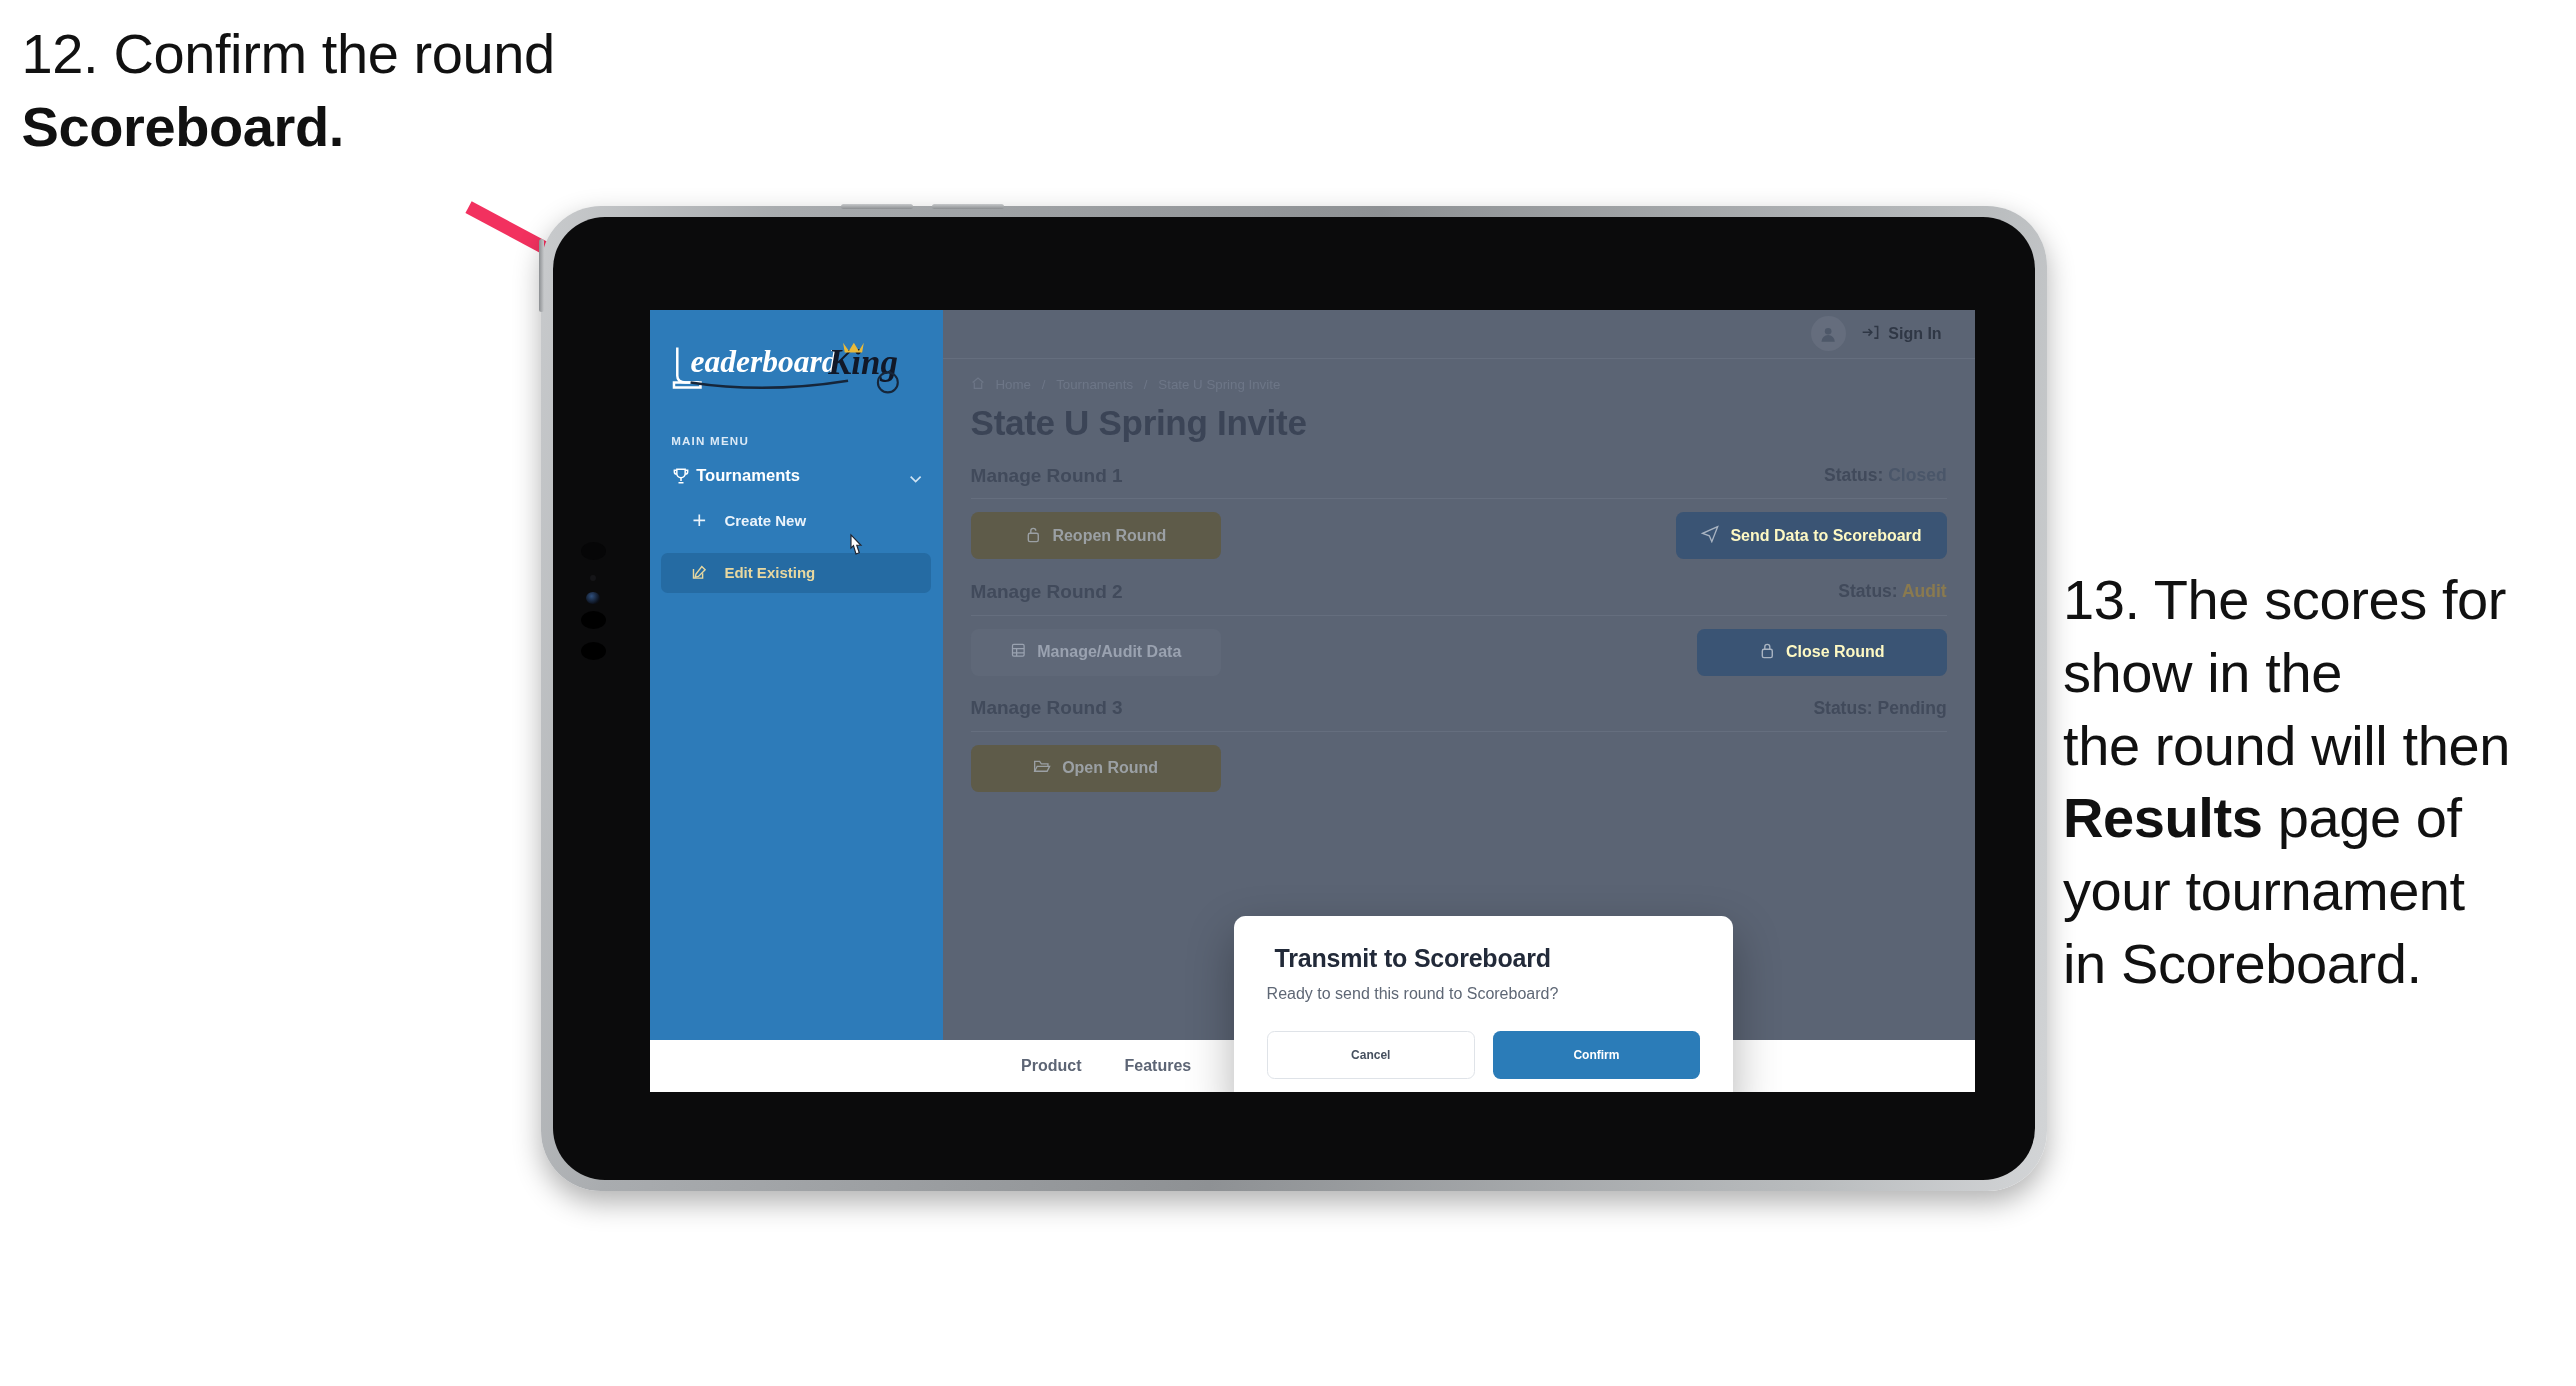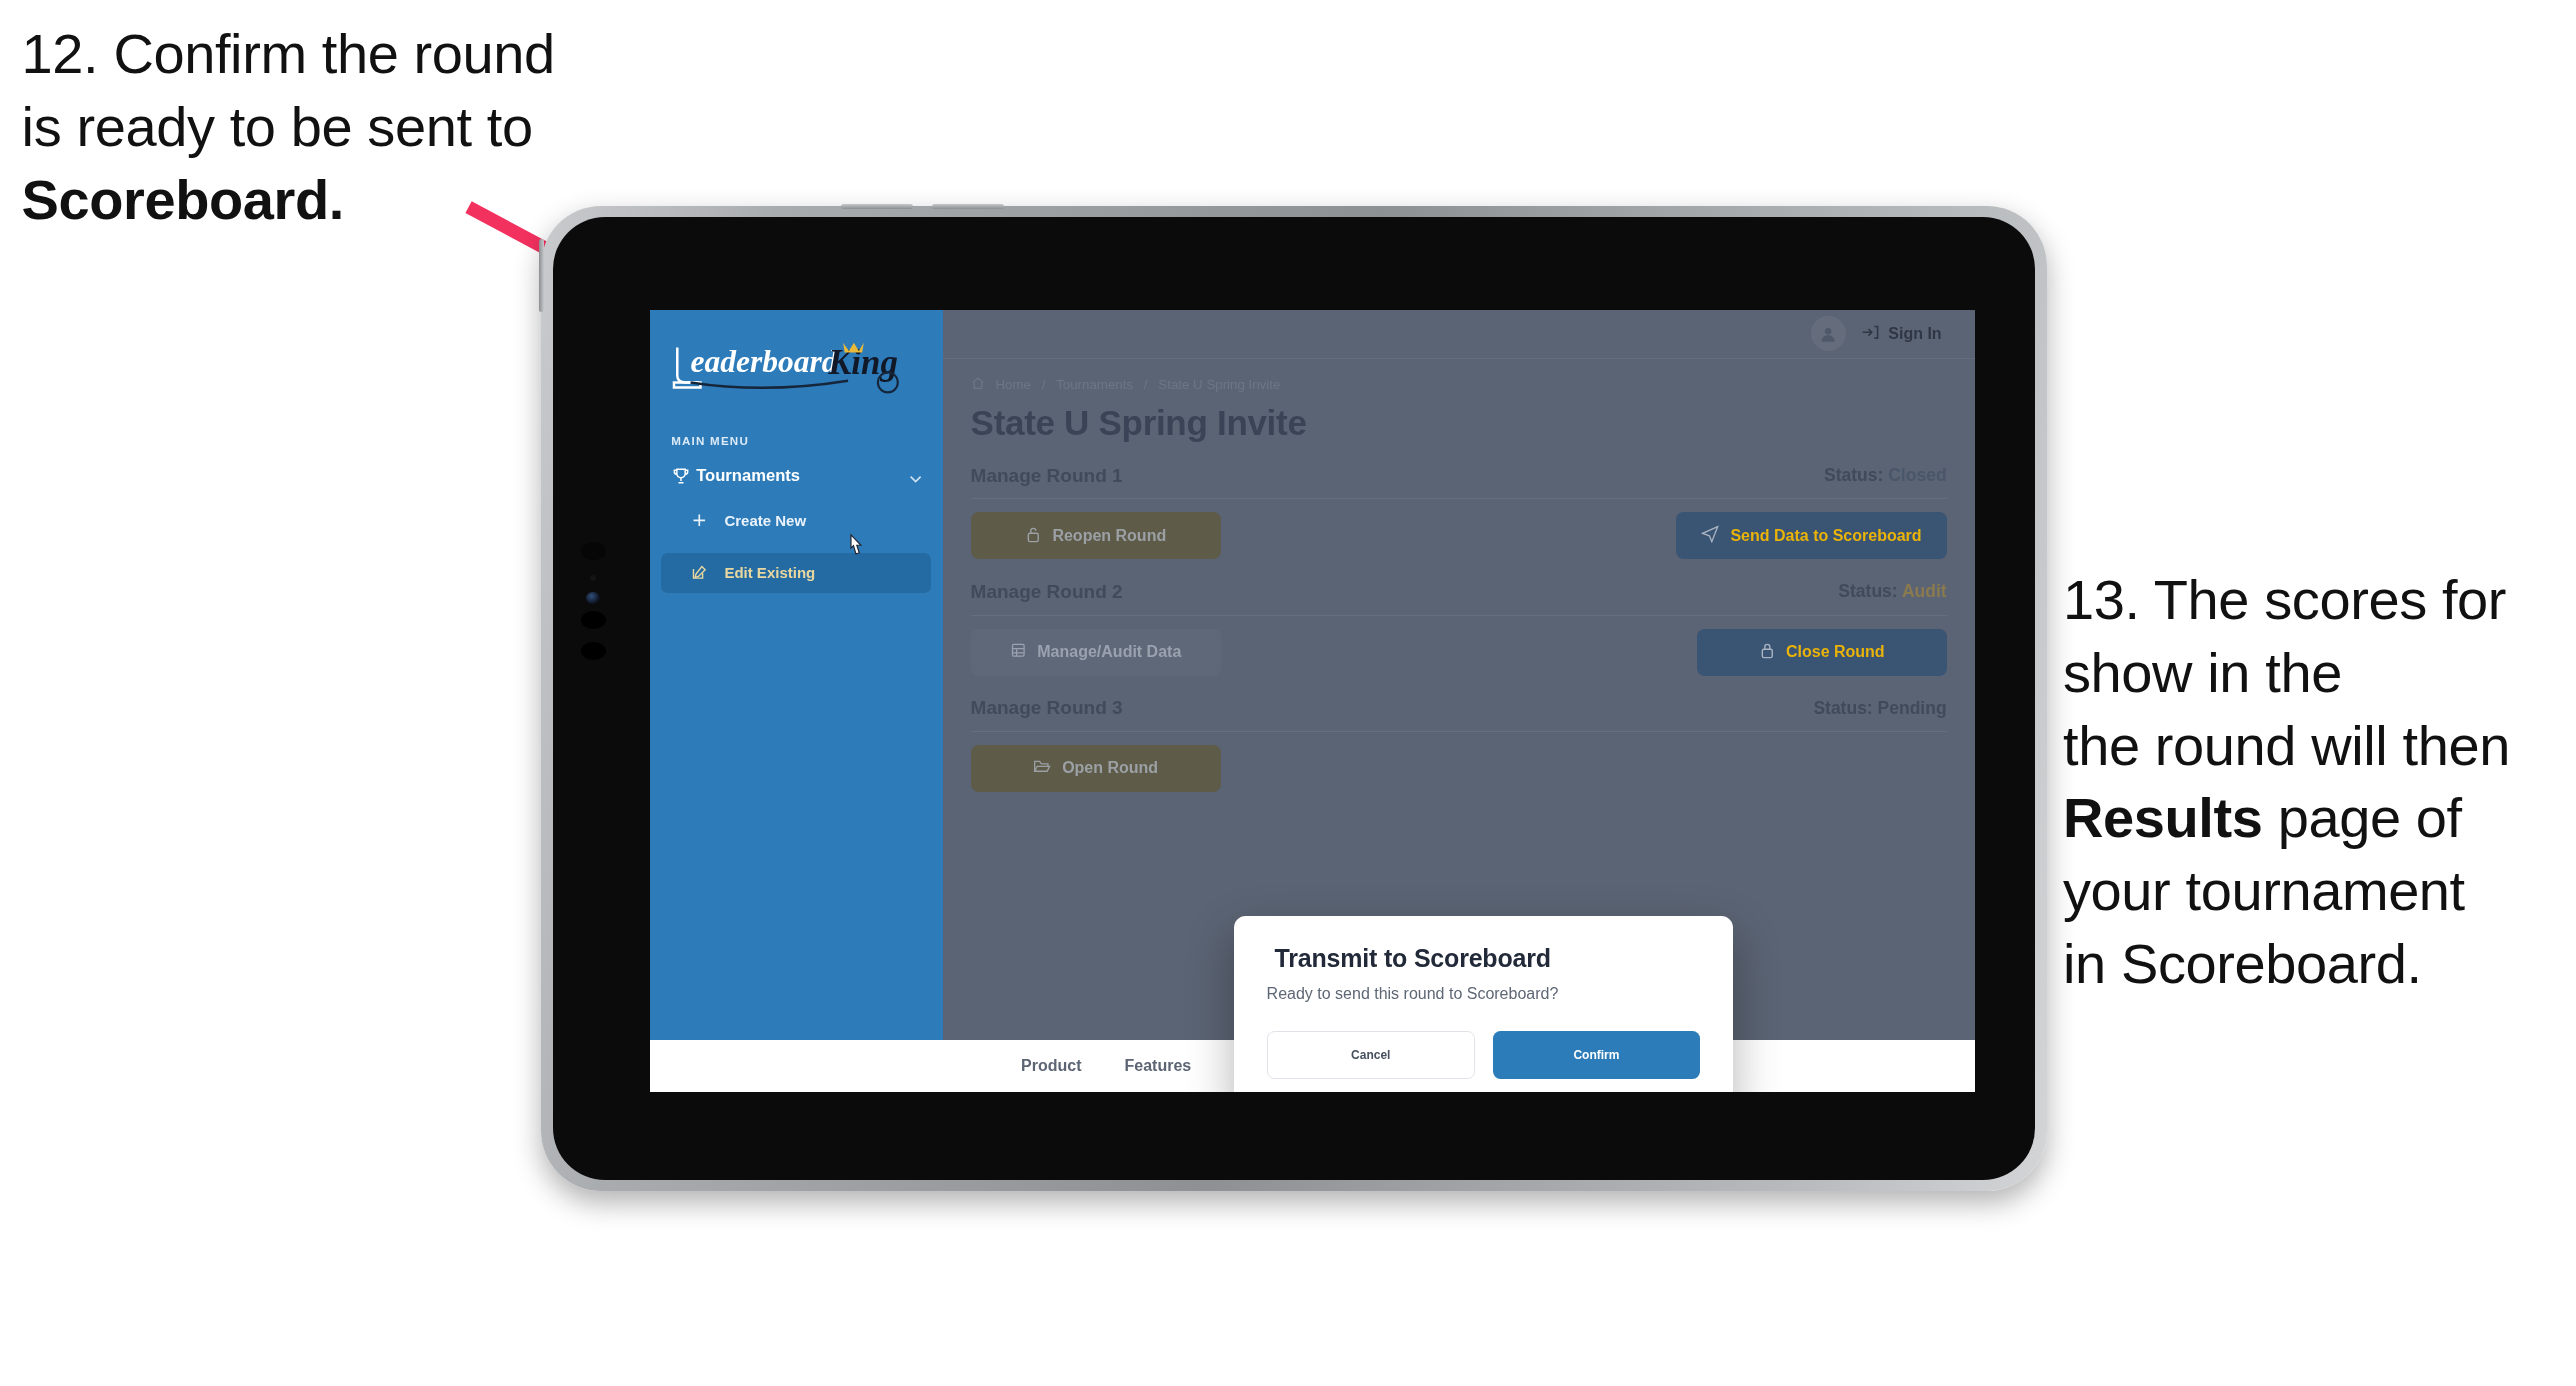--- a/index.html
+++ b/index.html
@@ -157,21 +157,21 @@
   .round-actions{
     display:flex;align-items:center;justify-content:space-between;margin-top:13.3px;
   }
   .btn{
     display:inline-flex;align-items:center;justify-content:center;gap:10.8px;
     height:47px;border-radius:7.5px;font-size:16px;font-weight:600;
     padding:12px 25px;box-sizing:border-box;
   }
   .btn-olive{background:#5e5b49;color:#9ba0a4;min-width:250px;}
   .btn-ghost{background:#5f6878;color:#9aa2b0;min-width:250px;}
-  .btn-blue{background:#3a5474;color:#eab308;min-width:250px;align-items:center;}
+  .btn-blue{background:#3a5474;color:#fef9c3;min-width:250px;align-items:center;}
 
   
   .footer{
     height:52px;flex:0 0 52px;background:#ffffff;
     display:flex;align-items:center;justify-content:center;gap:43px;
   }
   .footer a{
     color:#5d6575;font-size:16px;font-weight:600;text-decoration:none;
   }
   .footer a.muted{color:#b9bec7;}
@@ -197,21 +197,20 @@
     font-size:12px;font-weight:600;box-sizing:border-box;
   }
   .m-cancel{background:#fff;border:1.2px solid #dfe3e8;color:#46505f;}
   .m-confirm{background:#2b7cb8;color:#ffffff;}
 </style>
 </head>
 <body>
 
 <div class="annot" id="annot-left">
   <div>12. Confirm the round</div>
-  <div>is ready to be sent to</div>
   <div><b>Scoreboard.</b></div>
 </div>
 
 <div class="annot" id="annot-right">
   <div>13. The scores for</div>
   <div>show in the</div>
   <div>the round will then</div>
   <div><b>Results</b><span> page of</span></div>
   <div>your tournament</div>
   <div>in Scoreboard.</div>

